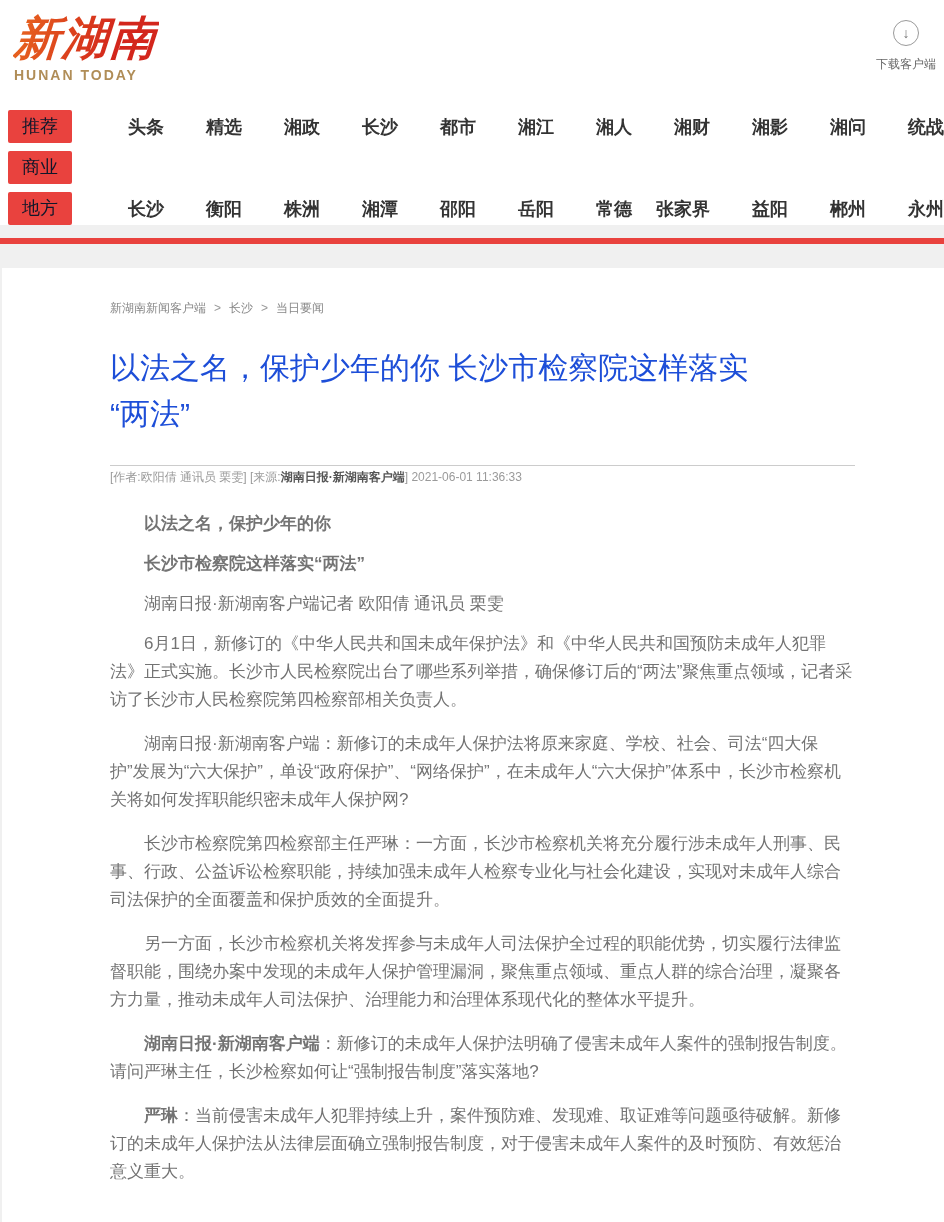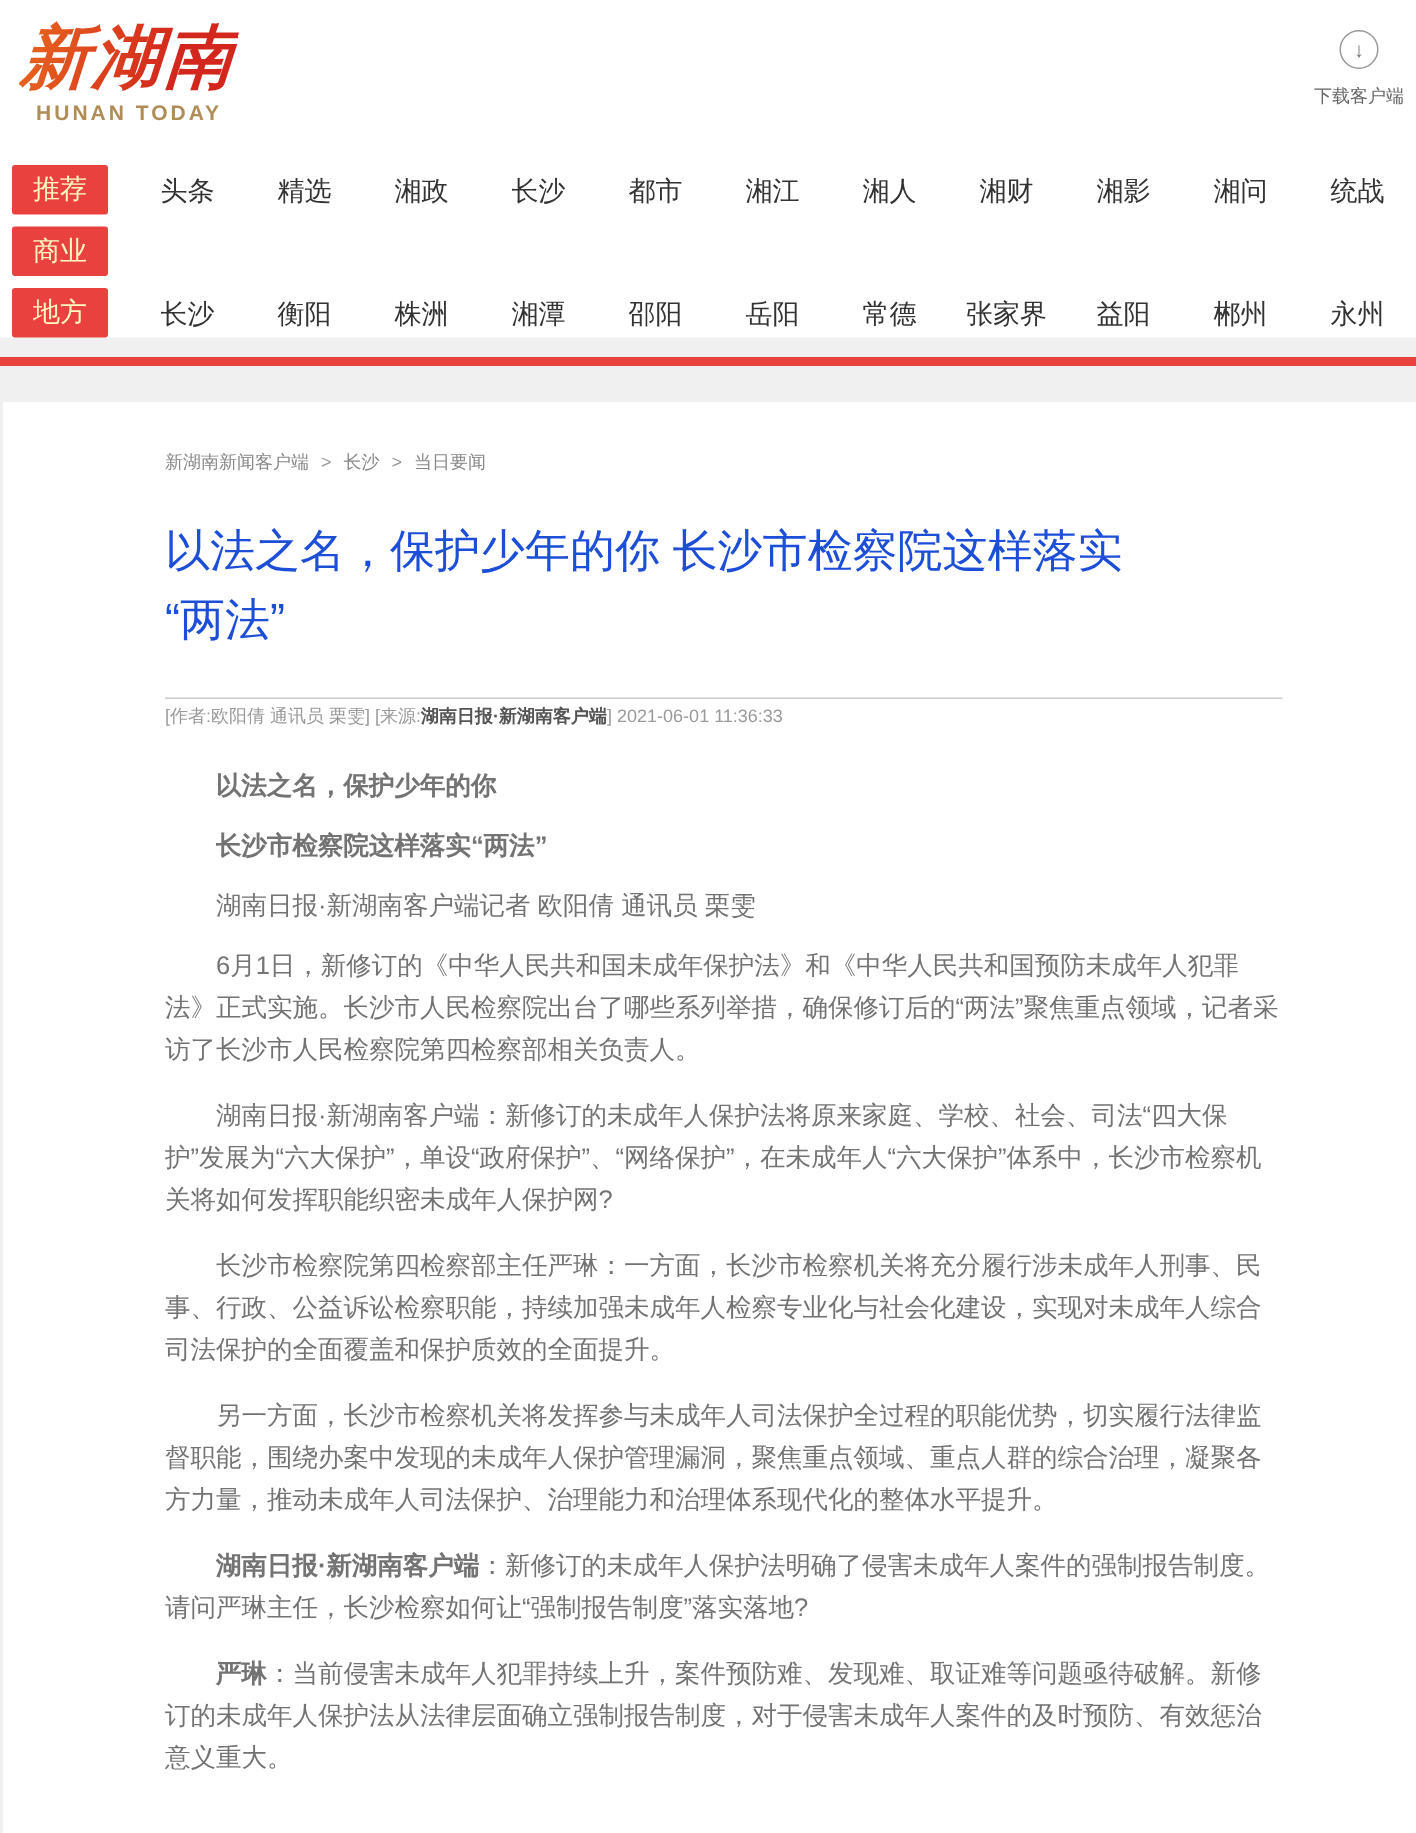--- a/index.html
+++ b/index.html
@@ -15,40 +15,40 @@
   .logo-zh {
     font-size: 46px; font-weight: 900; font-style: italic;
     letter-spacing: 2px; color: #d3261c; line-height: 52px;
     background: linear-gradient(100deg, #e8661f 0%, #d3261c 70%);
     -webkit-background-clip: text; background-clip: text;
     -webkit-text-fill-color: transparent;
     transform: skewX(-4deg);
   }
   .logo-en {
     color: #b08d57; font-weight: bold; font-size: 14px;
-    letter-spacing: 2px; margin-top: 3px; text-align: center;
+    letter-spacing: 2px; margin-top: 3px;
   }
   .download {
     position: absolute; right: 2px; top: 20px;
     width: 72px; text-align: center; color: #666; font-size: 12px; cursor: pointer;
   }
   .dl-circle {
     display: block; margin: 0 auto 10px; width: 26px; height: 26px;
     border: 1px solid #9a9a9a; border-radius: 50%;
     line-height: 24px; font-size: 14px; color: #777; text-align: center;
   }
   
   .main-nav { background: #fff; padding: 2px 0 0 8px; }
   .nav-row { display: flex; align-items: center; margin-bottom: 8px; }
   .nav-label {
     flex: none; width: 64px; height: 33px; line-height: 33px;
-    color: #fef9c3; text-align: center; font-size: 18px; border-radius: 2px; cursor: pointer;
+    color: #0f172a; text-align: center; font-size: 18px; border-radius: 2px; cursor: pointer;
   }
   .nav-items { flex: 1; display: flex; margin-left: 14px; }
-  .nav-item { flex: 1; text-align: center; font-size: 18px; color: #333; cursor: pointer; white-space: nowrap; }
+  .nav-item { flex: 1; text-align: right; font-size: 18px; color: #333; cursor: pointer; white-space: nowrap; font-weight: bold; }
   
   .red-bar { height: 6px; margin-top: 13px; }
   .gray-band { height: 24px; background: #f0f0f0; }
   
   .card {
     margin-left: 2px; background: #fff;
     height: 1168px; padding: 32px 0 0 108px;
   }
   .content { width: 745px; }
   .breadcrumb { font-size: 12px; color: #888; margin-bottom: 28px; }

